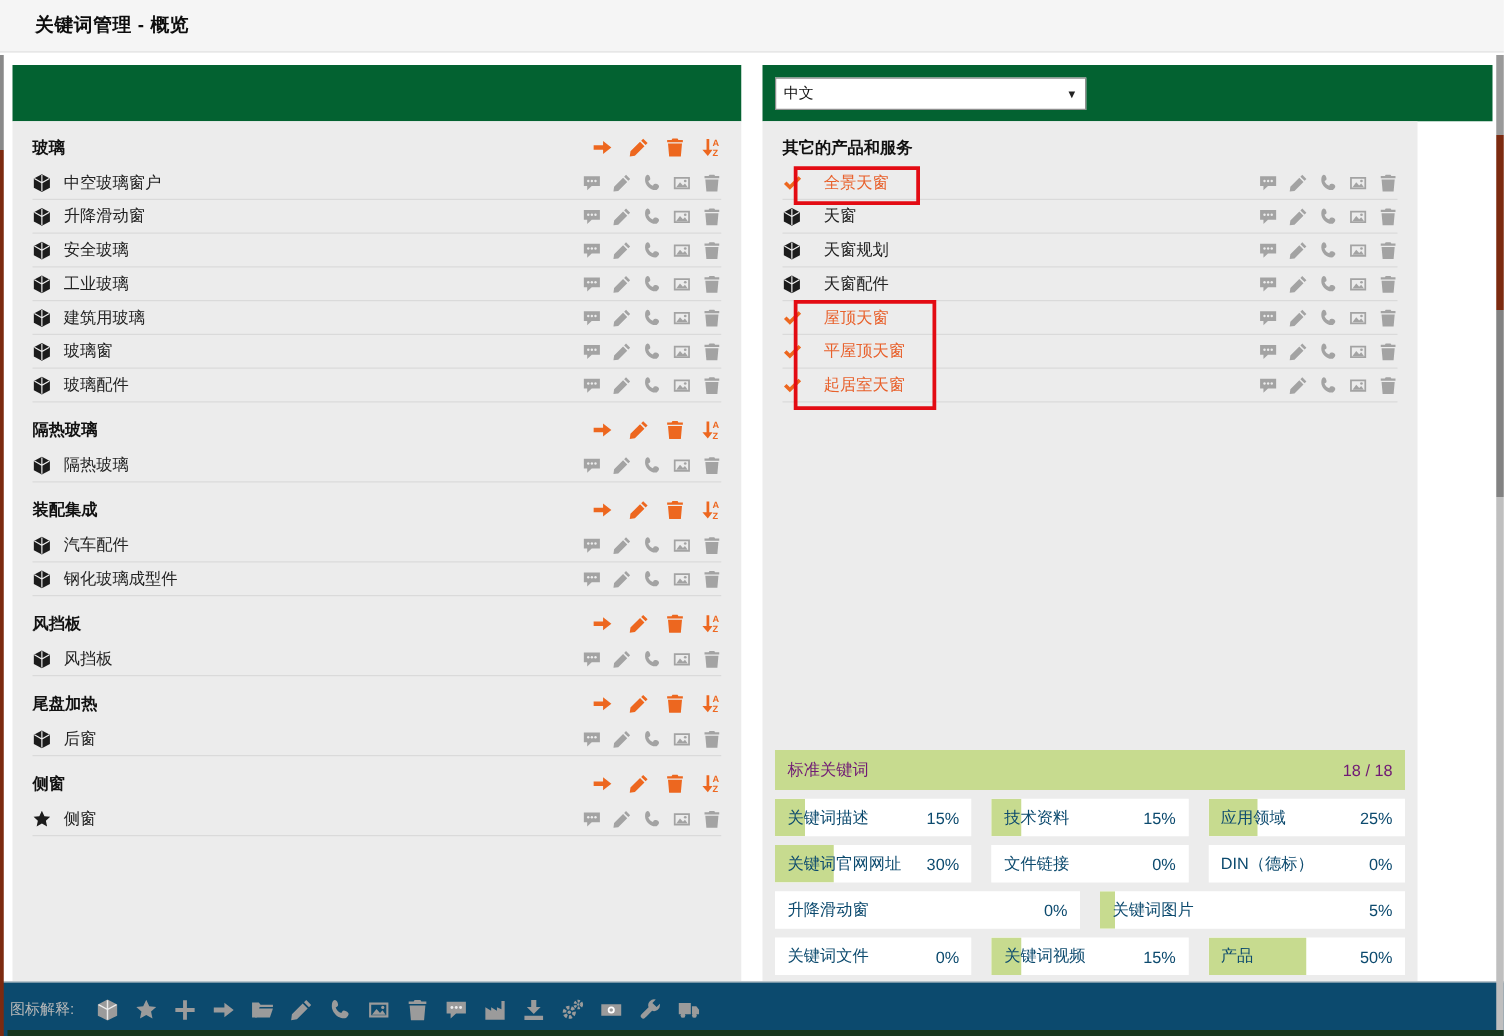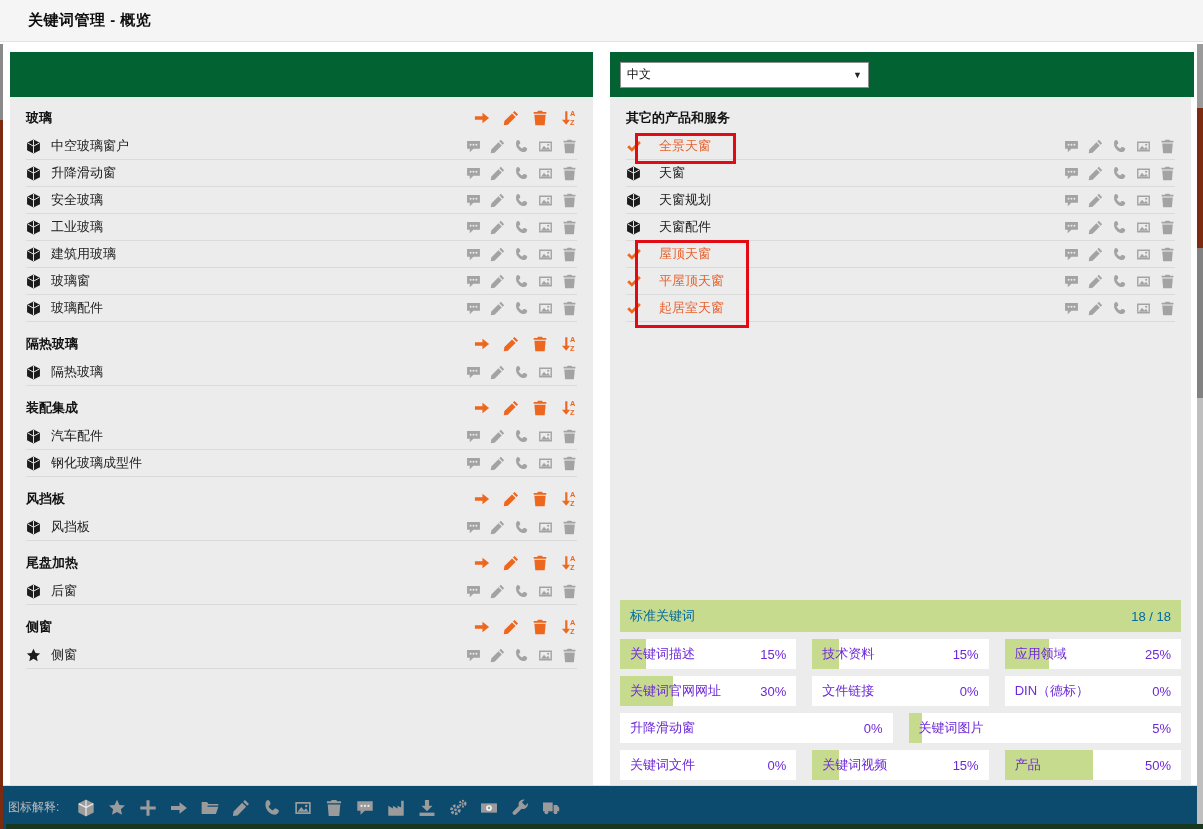--- a/index.html
+++ b/index.html
@@ -12,21 +12,21 @@
   .page-title{position:absolute;left:28px;top:11px;font-size:15px;font-weight:bold;color:#0d0d0d;letter-spacing:.5px;}
   .titlebar-actions{position:absolute;right:14px;top:9px;display:flex;gap:16px;align-items:center;color:#1a1a1a;}
   .tb-icon{width:22px;height:22px;display:inline-block;cursor:pointer;}
 
   
   .toolbar{position:absolute;top:52px;height:45px;background:#036231;display:flex;align-items:center;}
   .toolbar-left{left:10px;width:583px;}
   .toolbar-right{left:610px;width:584px;}
   .content{position:absolute;top:97px;background:#ececec;overflow:hidden;}
   .content-left{left:10px;width:583px;height:688px;}
-  .content-right{left:610px;width:581px;height:688px;}
+  .content-right{left:610px;width:524px;height:688px;}
 
   .icon{display:inline-block;line-height:0;}
   .icon svg{width:100%;height:100%;display:block;}
 
   .toolbar .group-l{display:flex;gap:22px;margin-left:20px;align-items:center;}
   .toolbar .group-r{display:flex;gap:20px;margin-left:auto;margin-right:18px;align-items:center;}
   .t-icon{width:24px;height:24px;color:#aecbb3;cursor:pointer;}
   .t-icon.active{color:#ffffff;}
   .t-icon.disabled{color:rgba(255,255,255,.30);}
 
@@ -47,24 +47,24 @@
   .item-label{font-size:13px;color:#222;}
   .item-row.checked .item-label{color:#e8612c;}
   .label-wrap{display:flex;align-items:center;gap:8px;}
   .item-actions{margin-left:auto;display:flex;gap:9px;align-items:center;}
   .item-actions .icon{width:15px;height:15px;color:#a3a3a3;cursor:pointer;}
   .red-box{position:absolute;border:3px solid #e30b13;pointer-events:none;z-index:3;}
 
   
   .stats{position:absolute;left:10px;right:10px;bottom:5px;display:flex;flex-direction:column;gap:7px;}
   .stat-hrow{display:flex;gap:14px;}
-  .stat-hcell{flex:1;background:#c7db8f;height:32px;display:flex;align-items:center;padding:0 10px;font-size:13px;color:#0369a1;}
+  .stat-hcell{flex:1;background:#c7db8f;height:32px;display:flex;align-items:center;padding:0 10px;font-size:13px;color:#701a75;}
   .stat-hcell .v{margin-left:auto;}
   .stat-row{display:flex;gap:16px;}
-  .stat-cell{flex:1;background:#fff;height:30px;position:relative;display:flex;align-items:center;padding:0 10px;font-size:13px;color:#6d28d9;overflow:hidden;}
+  .stat-cell{flex:1;background:#fff;height:30px;position:relative;display:flex;align-items:center;padding:0 10px;font-size:13px;color:#0c4a6e;overflow:hidden;}
   .stat-cell .fill{position:absolute;left:0;top:0;bottom:0;background:#c7db8f;}
   .stat-cell .lbl,.stat-cell .v{position:relative;z-index:1;}
   .stat-cell .v{margin-left:auto;}
 
   
   .legendbar{position:absolute;left:0;right:0;bottom:0;height:43px;background:#0c4a6e;border-top:1px solid #ddd;display:flex;align-items:center;}
   .legend-label{font-size:12px;color:#b9b9b9;margin-left:8px;}
   .legend-icons{display:flex;gap:13px;margin-left:18px;align-items:center;}
   .legend-icons .icon{width:18px;height:18px;color:#9b9b9b;}
 

